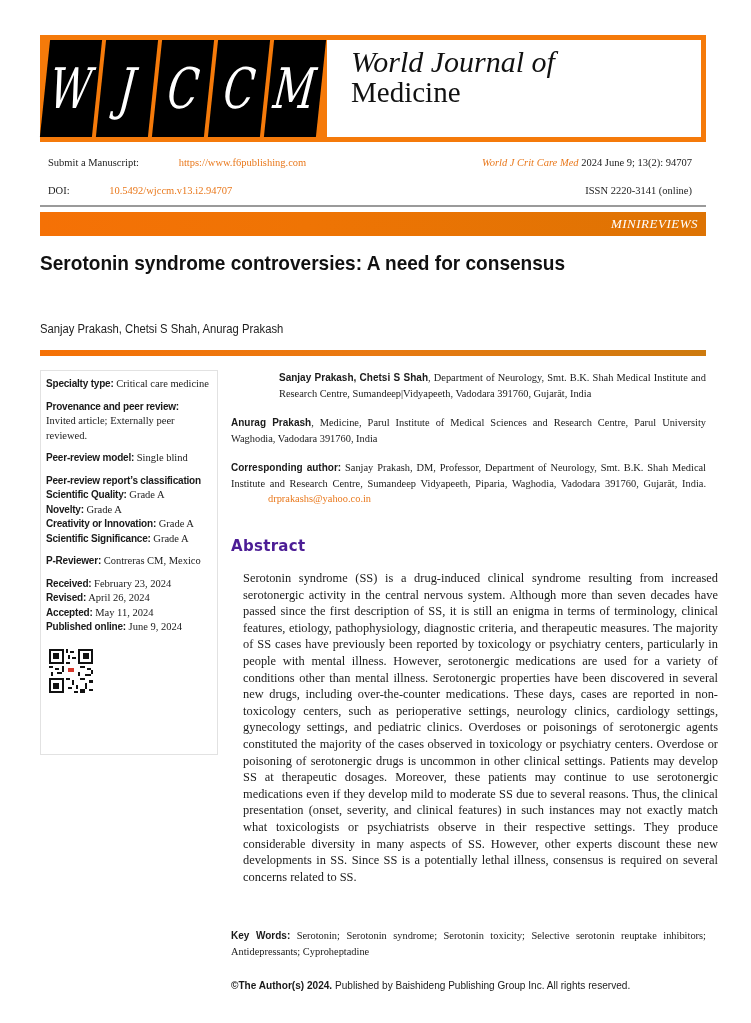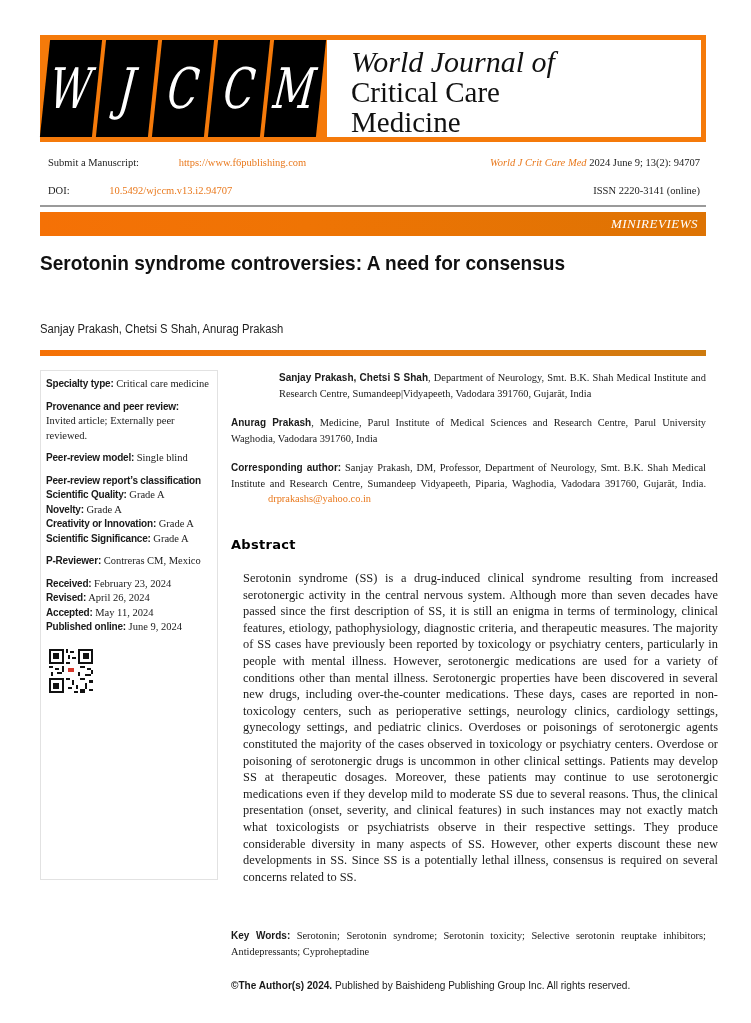--- a/index.html
+++ b/index.html
@@ -13,56 +13,56 @@
     font-style: italic; font-size: 56px; line-height: 1; font-weight: normal;
     transform: skewX(-6deg); }
   .letter span { display: inline-block; transform: scaleX(0.72); }
   .title-box { flex: 1; background: #fff; margin-left: 2px; padding: 6px 0 0 24px; box-sizing: border-box;
     font-family: "Liberation Serif", serif; color: #111; }
   .title-box .l1 { font-size: 30px; font-style: italic; line-height: 31px; }
   .title-box .l2, .title-box .l3 { font-size: 29px; line-height: 30px; }
 
   
   .meta { position: absolute; left: 48px; width: 652px; font-family: "Liberation Serif", serif; font-size: 10.5px; color: #222; }
-  .meta .right { position: absolute; right: 0; top: 0; }
+  .meta .right { position: absolute; right: 8px; top: 0; }
   .orange { color: #e9791d; padding-left: 37px; }
   .meta1 { top: 157px; }
   .meta2 { top: 185px; }
   .rule-gray { position: absolute; left: 40px; top: 205px; width: 666px; height: 2px; background: #9a9a9a; }
   .band { position: absolute; left: 40px; top: 212px; width: 666px; height: 24px;
     background: linear-gradient(90deg, #f57106 0%, #ef7404 40%, #dd7303 100%); }
   .band .label { position: absolute; right: 8px; top: 4px; color: #fff; font-family: Liberation Serif, serif;
     font-style: italic; font-size: 13px; letter-spacing: 0.5px; }
 
   .article-title { position: absolute; left: 40px; top: 251px; font-family: "Liberation Sans", sans-serif;
     font-size: 20.5px; font-weight: bold; color: #111; transform: scaleX(0.93); transform-origin: left; white-space: nowrap; }
   .authors { position: absolute; left: 40px; top: 322px; font-family: "Liberation Sans", sans-serif; font-size: 12.5px;
     color: #222; transform: scaleX(0.9); transform-origin: left; white-space: nowrap; }
   .rule-orange { position: absolute; left: 40px; top: 350px; width: 666px; height: 6px;
     background: linear-gradient(90deg, #f57106 0%, #e97a12 50%, #cd7a0e 100%); }
 
   
-  .sidebar { position: absolute; left: 40px; top: 370px; width: 178px; height: 510px; border: 1px solid #e2e2e2;
+  .sidebar { position: absolute; left: 40px; top: 370px; width: 178px; height: 385px; border: 1px solid #e2e2e2;
     box-sizing: border-box; padding: 6px 5px; }
   .sb-block { margin-bottom: 8px; font-size: 10.2px; line-height: 14.5px; }
   .sb-block .k { font-family: "Liberation Sans", sans-serif; font-weight: bold; font-size: 10px; letter-spacing: -0.2px; }
   .sb-block .v { font-family: "Liberation Serif", serif; font-size: 10.5px; }
   .sb-line { display: block; }
   .qr { width: 44px; height: 44px; margin-top: 14px; margin-left: 3px; position: relative; background: #fff; }
   .qr svg { width: 44px; height: 44px; display: block; }
 
   
   .main { position: absolute; left: 231px; top: 370px; width: 475px; }
   .para { font-family: "Liberation Serif", serif; font-size: 10.4px; line-height: 15.5px; text-align: justify; color: #1a1a1a; margin: 0; }
   .para .k { font-family: "Liberation Sans", sans-serif; font-weight: bold; font-size: 10px; }
   .aff1 { position: absolute; top: 0; margin-left: 48px; }
   .aff2 { position: absolute; top: 45px; }
   .corr { position: absolute; top: 90px; }
   .abstract-h { position: absolute; top: 167px; font-family: "DejaVu Sans", sans-serif; font-weight: bold;
-    font-size: 13px; color: #000000; letter-spacing: 0.3px; }
+    font-size: 15px; color: #4c1d95; letter-spacing: 0.3px; }
   .abstract-body { position: absolute; top: 188px; font-family: "Liberation Serif", serif; font-size: 12.4px;
     line-height: 16.6px; text-align: justify; color: #1a1a1a; margin: 12px; width: 475px; }
   .keywords { position: absolute; top: 558px; width: 475px; }
   .copyright { position: absolute; top: 610px; font-family: "Liberation Sans", sans-serif; font-size: 10.4px; color: #1a1a1a; white-space: nowrap; transform: scaleX(0.97); transform-origin: left; }
   .copyright b { font-weight: bold; }
 </style>
 </head>
 <body>
 
 <div class="masthead">
@@ -76,21 +76,20 @@
       <span>C</span>
     </div>
   <div class="letter">
       <span>C</span>
     </div>
   <div class="letter">
       <span>M</span>
     </div>
   <div class="title-box">
     <div class="l1">World Journal of</div>
-    <div class="l2">Critical Care</div>
     <div class="l3">Medicine</div>
   </div>
 </div>
 
 <div class="meta meta1">
   <span>Submit a Manuscript: </span><span class="orange">https://www.f6publishing.com</span>
   <span class="right"><i class="orange">World J Crit Care Med</i><span> 2024 June 9; 13(2): 94707</span></span>
 </div>
 <div class="meta meta2">
   <span>DOI: </span><span class="orange">10.5492/wjccm.v13.i2.94707</span>

